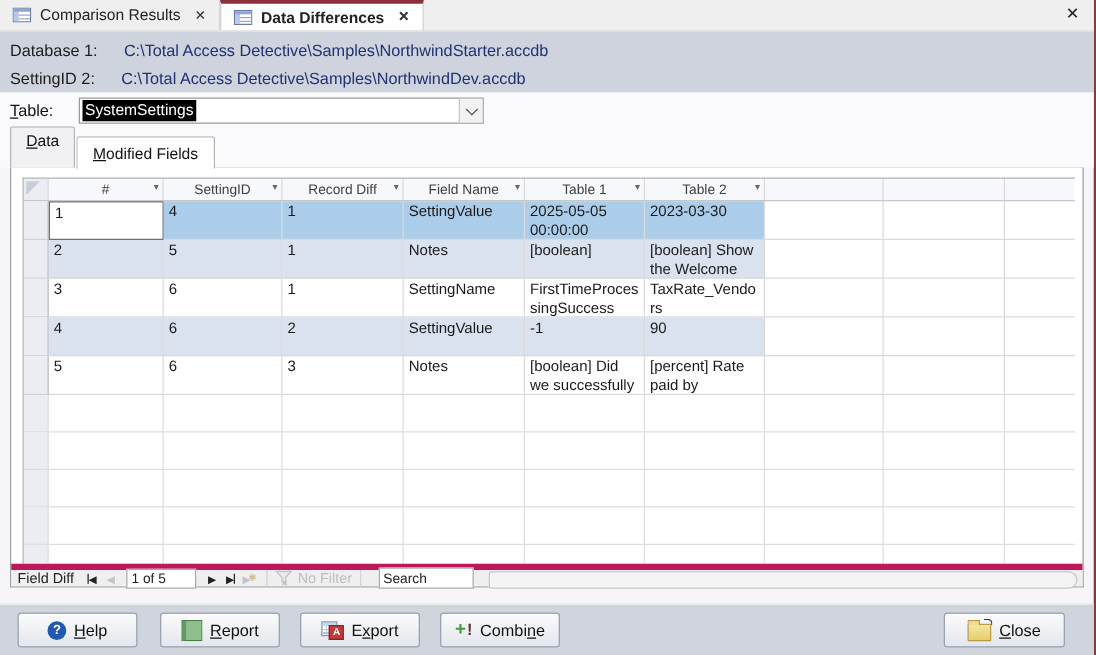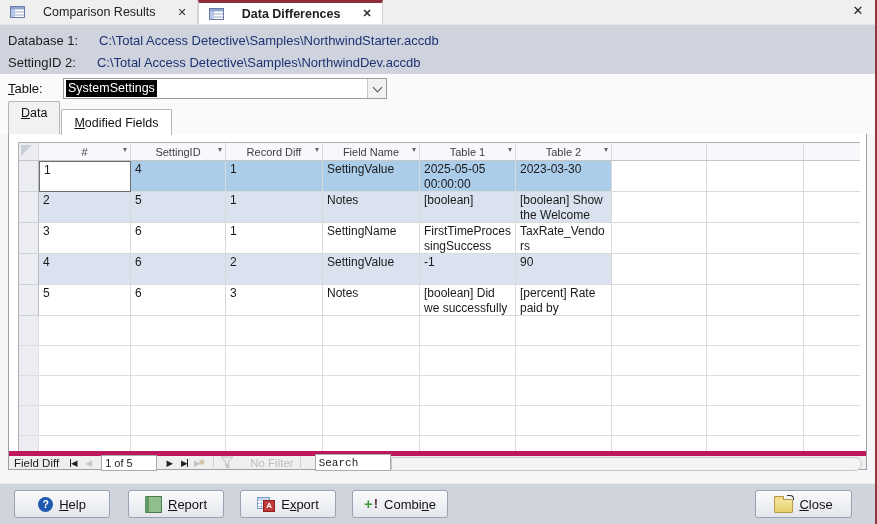--- a/index.html
+++ b/index.html
@@ -2,21 +2,21 @@
 <html><head>
 <meta charset="utf-8">
 <style>
   html,body{margin:0;padding:0}
   body{width:877px;height:524px;position:relative;overflow:hidden;
        font-family:"Liberation Sans",sans-serif;background:#F7F5F7;}
   .window{position:absolute;inset:0;border-right:2px solid #8E3740;box-sizing:border-box}
 
   
   .tabbar{position:relative;height:24px;background:#EFEFEF;border-bottom:1px solid #E4E4E4;display:flex;align-items:stretch}
-  .tab{display:flex;align-items:center;gap:18px;padding:0 10px;font-size:12.5px;color:#222;
+  .tab{display:flex;align-items:center;gap:7px;padding:0 10px;font-size:12.5px;color:#222;
        border-right:1px solid #DADADA;box-sizing:border-box;cursor:default}
   .tab.active{background:#FFF;border-top:3px solid #8E2F3C;border-left:1px solid #CFCFCF;
        border-right:1px solid #CFCFCF;font-weight:bold}
   .tabclose{font-size:11px;color:#333;margin-left:4px}
   .win-close{position:absolute;right:9px;top:3px;font-size:13px;color:#222;width:16px;text-align:center}
 
   .dsicon{width:15px;height:12px;display:inline-block}
 
   
   .dbinfo{height:49px;background:#CED3DD;padding:5px 0 0 8px;font-size:13px;box-sizing:border-box}
@@ -76,23 +76,23 @@
   .navbar{position:absolute;left:0;right:0;bottom:0;height:18px;background:#EFEFEF;border-top:5px solid #be185d;
           display:flex;align-items:center;font-size:11.5px;color:#222;box-sizing:border-box}
   .navlabel{margin:0 7px 0 5px;white-space:nowrap}
   .nbtn{display:flex;align-items:center;justify-content:center;width:15px;font-size:8.5px;color:#222}
   .nbtn .bar{display:inline-block;width:1px;height:8px;background:#222}
   .nbtn.dis{color:#C4C4C4}
   .star{font-size:8px;color:#CDC19C;margin-left:-2px}
   .posbox{width:48px;height:14px;background:#FFF;border:1px solid #ABABAB;font-size:11px;
           line-height:14px;padding:0 3px;margin:0 5px;box-sizing:content-box}
   .sep{width:1px;height:14px;background:#D2D2D2;margin:0 6px}
-  .filterwrap{display:flex;align-items:flex-end;gap:16px;color:#BDBDBD}
+  .filterwrap{display:flex;align-items:flex-end;gap:4px;color:#BDBDBD}
   .search{width:68px;height:15px;border:1px solid #ABABAB;font-size:11px;padding:0 3px;
-          font-family:Liberation Mono, monospace;margin-left:8px}
+          font-family:Liberation Sans, sans-serif;margin-left:8px}
   .search::placeholder{color:#222;opacity:1}
   .scrollthumb{position:absolute;left:382px;right:4px;top:1px;height:14px;background:#F4F4F4;
           border:1px solid #C8C8C8;border-radius:2px 8px 8px 2px;box-sizing:border-box}
 
   
   .btmbar{position:absolute;left:0;right:0;bottom:0;height:40px;background:#CFD4DD;border-top:1px solid #E9E9E9}
   .btn{position:absolute;top:6px;height:28px;border:1px solid #99A2B1;border-radius:3px;
        background:linear-gradient(#FBFBFC,#E3E6EC);display:flex;align-items:center;justify-content:center;
        gap:6px;font-size:13px;color:#111;box-sizing:border-box;cursor:default}
   .ico-help{width:15px;height:15px;border-radius:50%;background:#2059B0;color:#FFF;font-size:10.5px;

